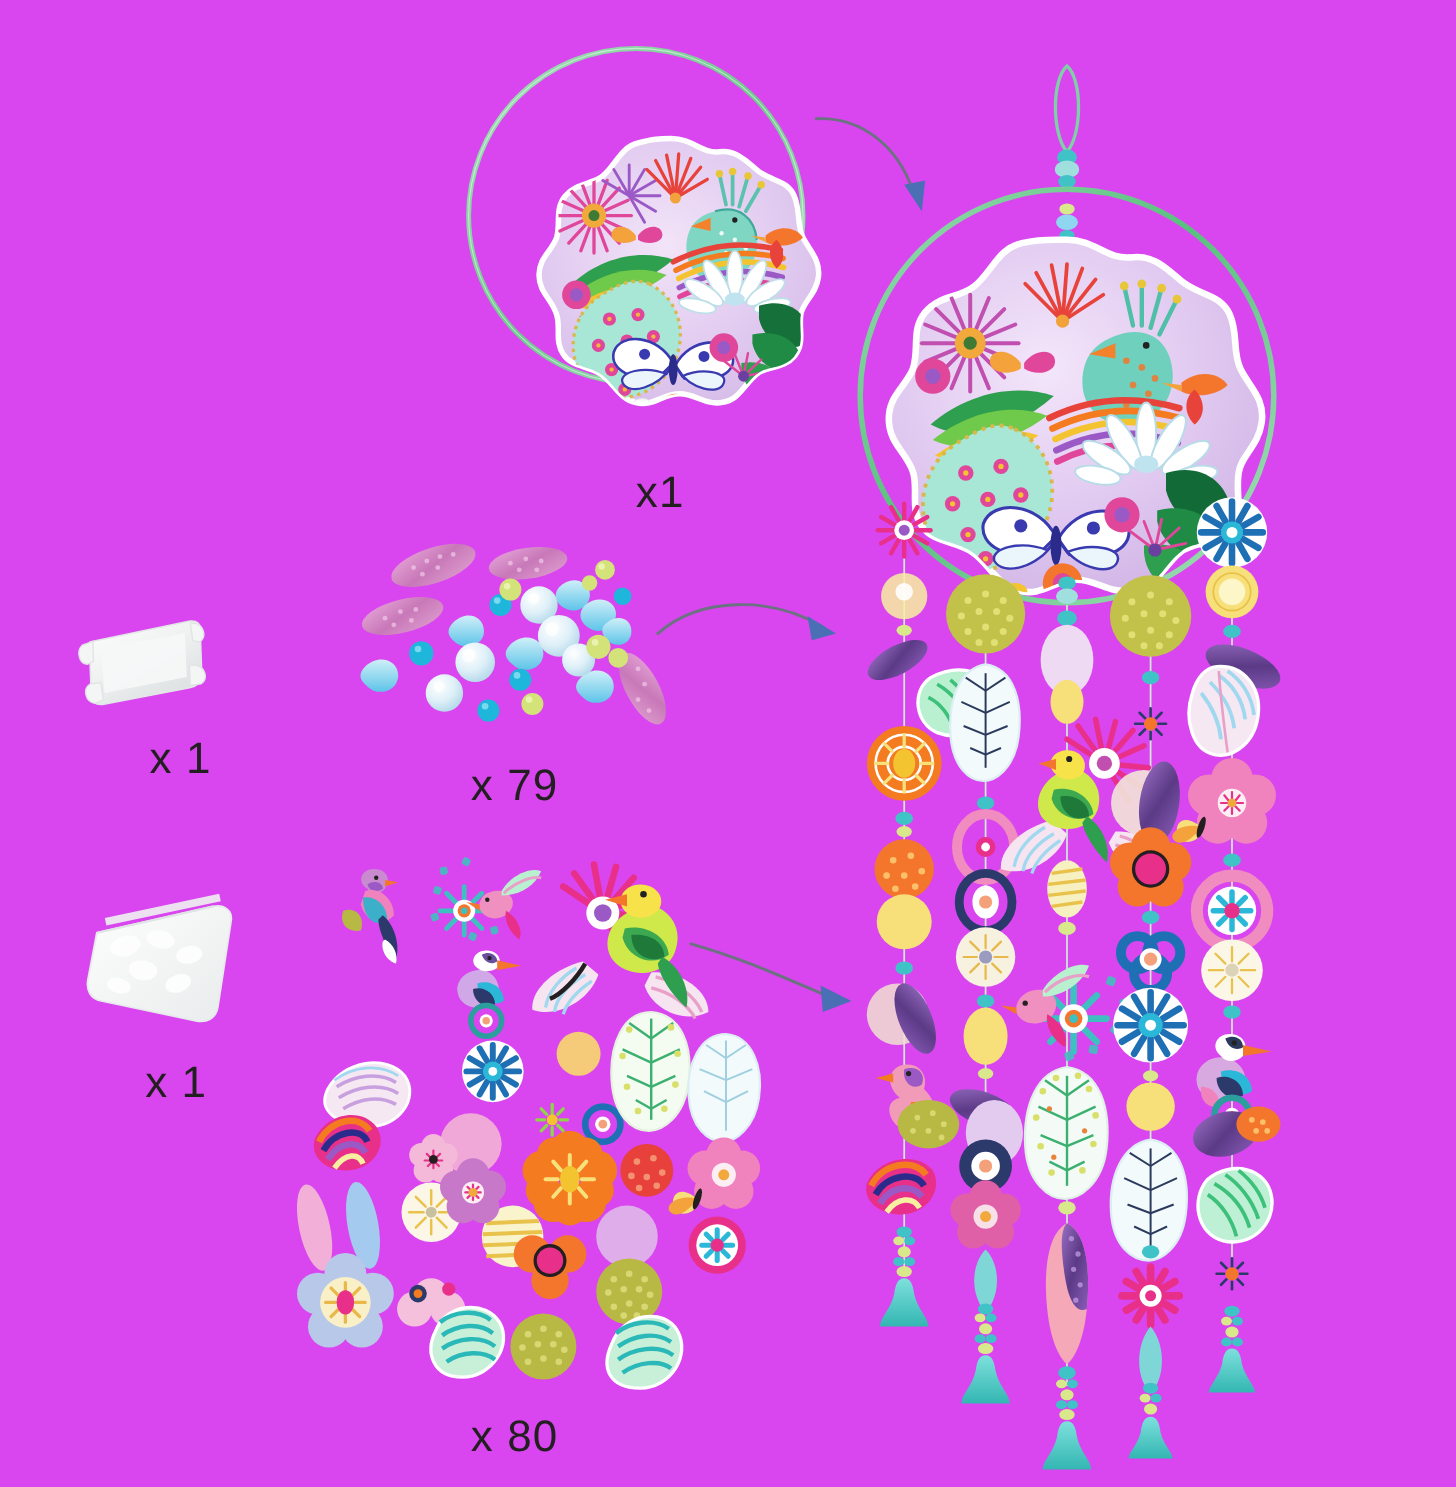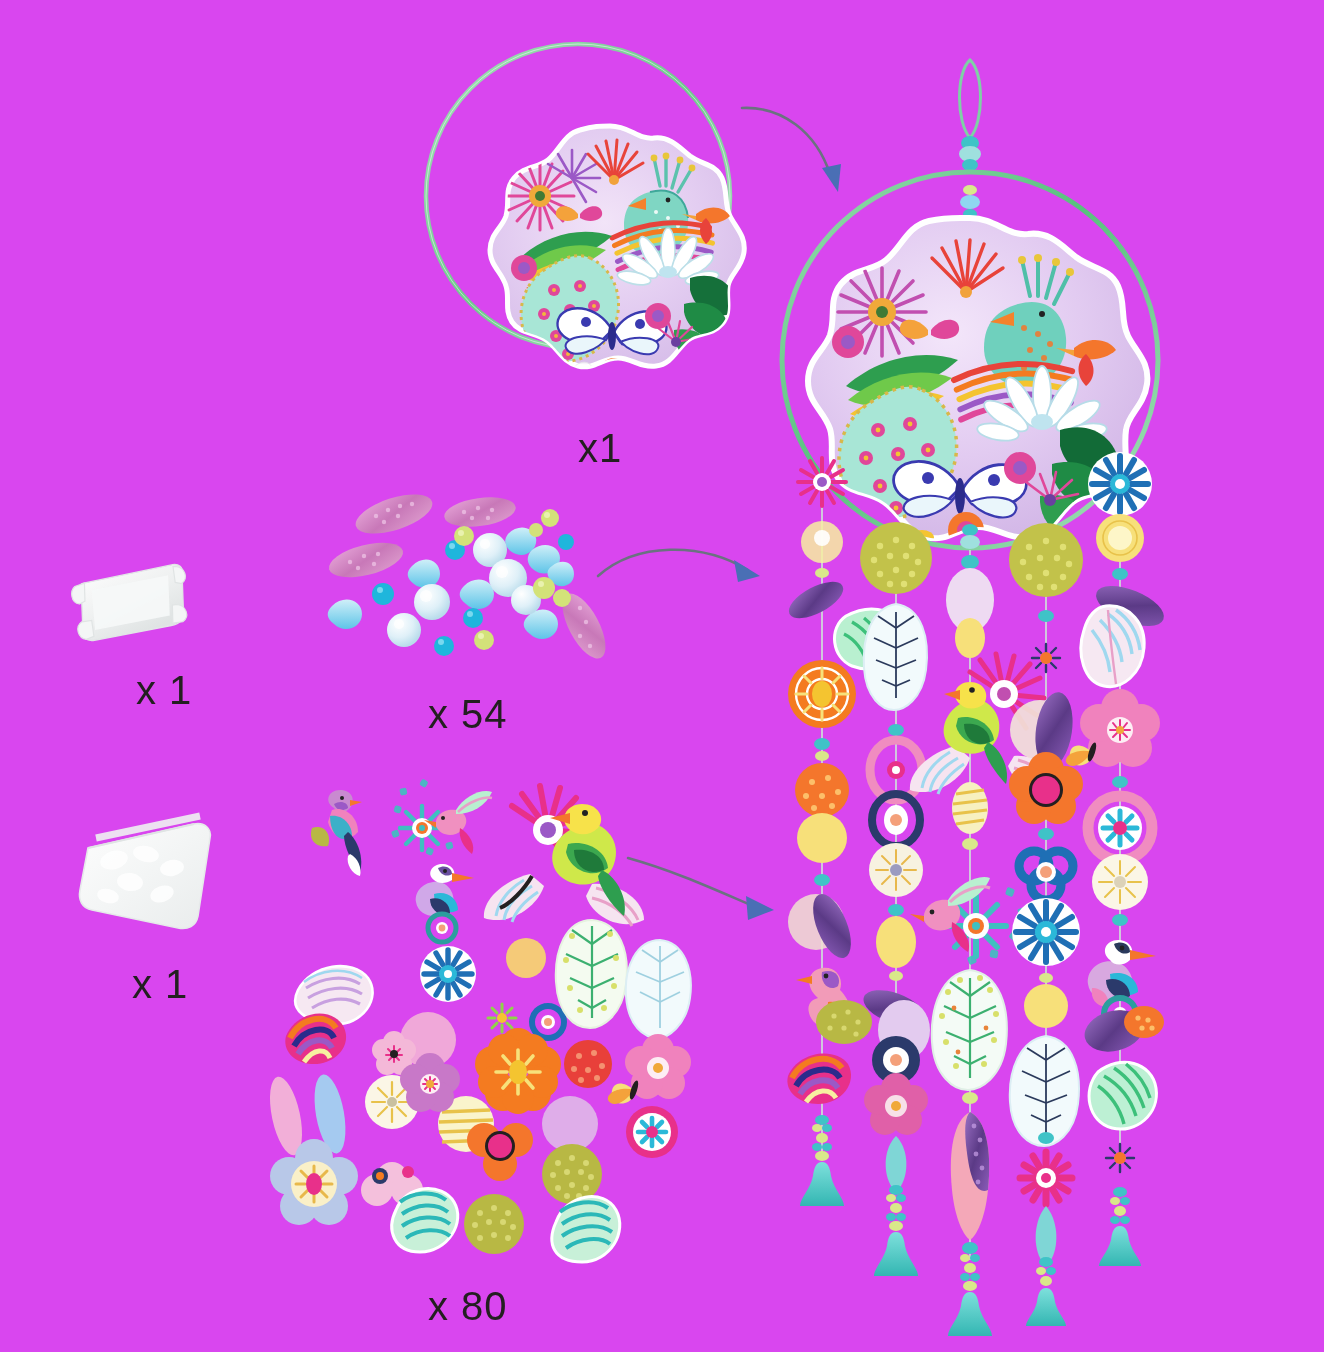--- a/index.html
+++ b/index.html
@@ -1347,21 +1347,21 @@
         <circle cx="214" cy="42" r="7"></circle>
       </g>
       <g fill="#eef5b8" opacity="0.85">
         <circle cx="139" cy="45" r="3"></circle>
           <circle cx="225" cy="27" r="3"></circle>
         <circle cx="219" cy="96" r="3"></circle>
           <circle cx="159" cy="148" r="3"></circle>
       </g>
     </svg>
   </div>
-  <div class="qty-label" style="left:428px; top:692px;">x 54</div>
+  <div class="qty-label" style="left:428px; top:692px;">x 79</div>
 
   <div class="abs" style="left:592px; top:540px;">
     <svg width="190" height="70" viewBox="0 0 190 70" aria-hidden="true">
       <path d="M6,36 C44,2 110,2 156,30" fill="none" stroke="#6b7280" stroke-width="2.6" stroke-linecap="round"></path>
       <path d="M142,20 L168,36 L146,42 Z" fill="#4a6fb5"></path>
     </svg>
   </div>
 
   <div class="abs" style="left:74px; top:812px;">
     <svg width="160" height="130" viewBox="0 0 160 130" aria-hidden="true">

